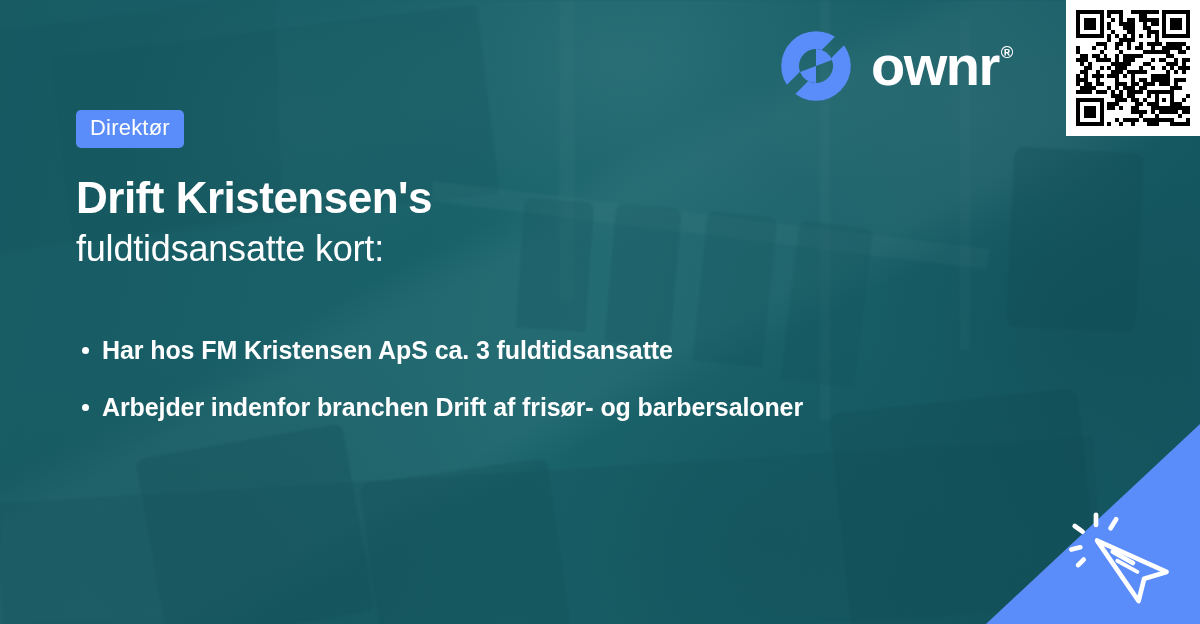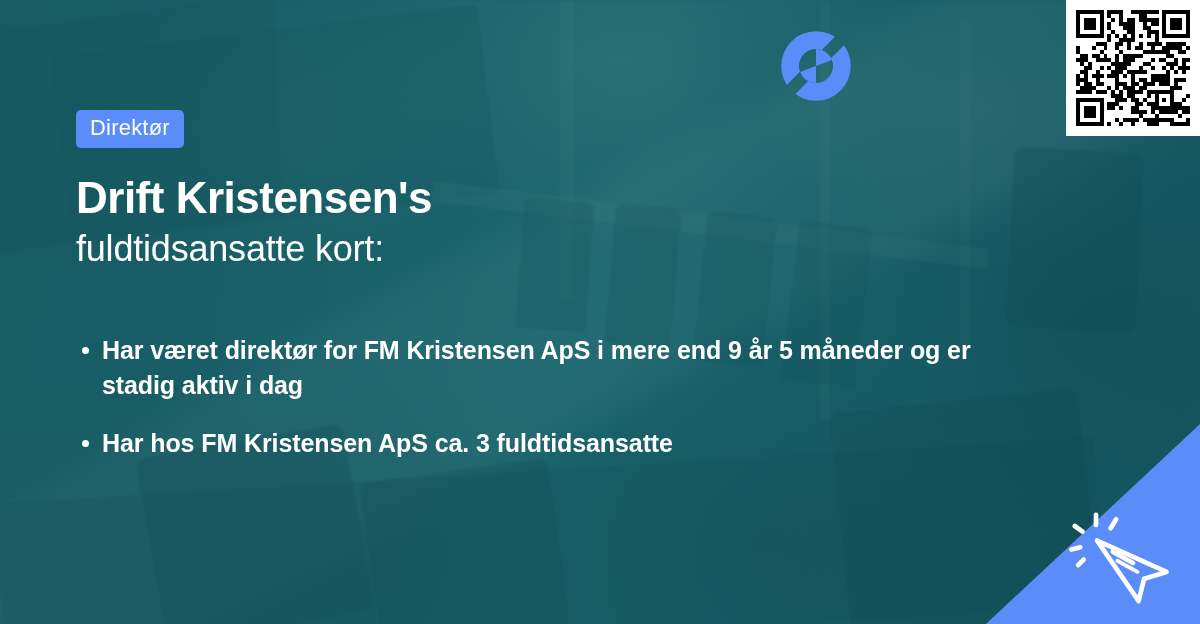--- a/index.html
+++ b/index.html
@@ -1049,26 +1049,30 @@
         <mask id="swirl-mask">
           <rect x="0" y="0" width="100" height="100" fill="#fff"></rect>
           <path d="M50 50 m-23 0 a23 23 0 1 1 46 0 a23 23 0 1 1 -46 0" fill="#000"></path>
           <path d="M8 78 L78 8 L90 20 L20 90 Z" fill="#000"></path>
         </mask>
       </defs>
       <circle cx="50" cy="50" r="47" fill="#5b8dfa" mask="url(#swirl-mask)"></circle>
       <path d="M50 27 A23 23 0 0 1 71.5 42 L50 50 Z" fill="#5b8dfa"></path>
       <path d="M50 73 A23 23 0 0 1 28.5 58 L50 50 Z" fill="#5b8dfa"></path>
     </svg>
+    <div class="logo-word">
+      <span>ownr</span>
+      <span class="logo-reg">®</span>
+    </div>
   </div>
 
   <div class="content">
     <div class="badge">Direktør</div>
     <div class="headline">Drift Kristensen's</div>
     <div class="subheadline">fuldtidsansatte kort:</div>
 
     <ul class="facts">
-      <li class="fact">Har været direktør for FM Kristensen ApS i mere end 9 år 5 måneder og er stadig aktiv i dag</li>
       <li class="fact">Har hos FM Kristensen ApS ca. 3 fuldtidsansatte</li>
+      <li class="fact">Arbejder indenfor branchen Drift af frisør- og barbersaloner</li>
     </ul>
   </div>
 
 </div>
 
 </body></html>

